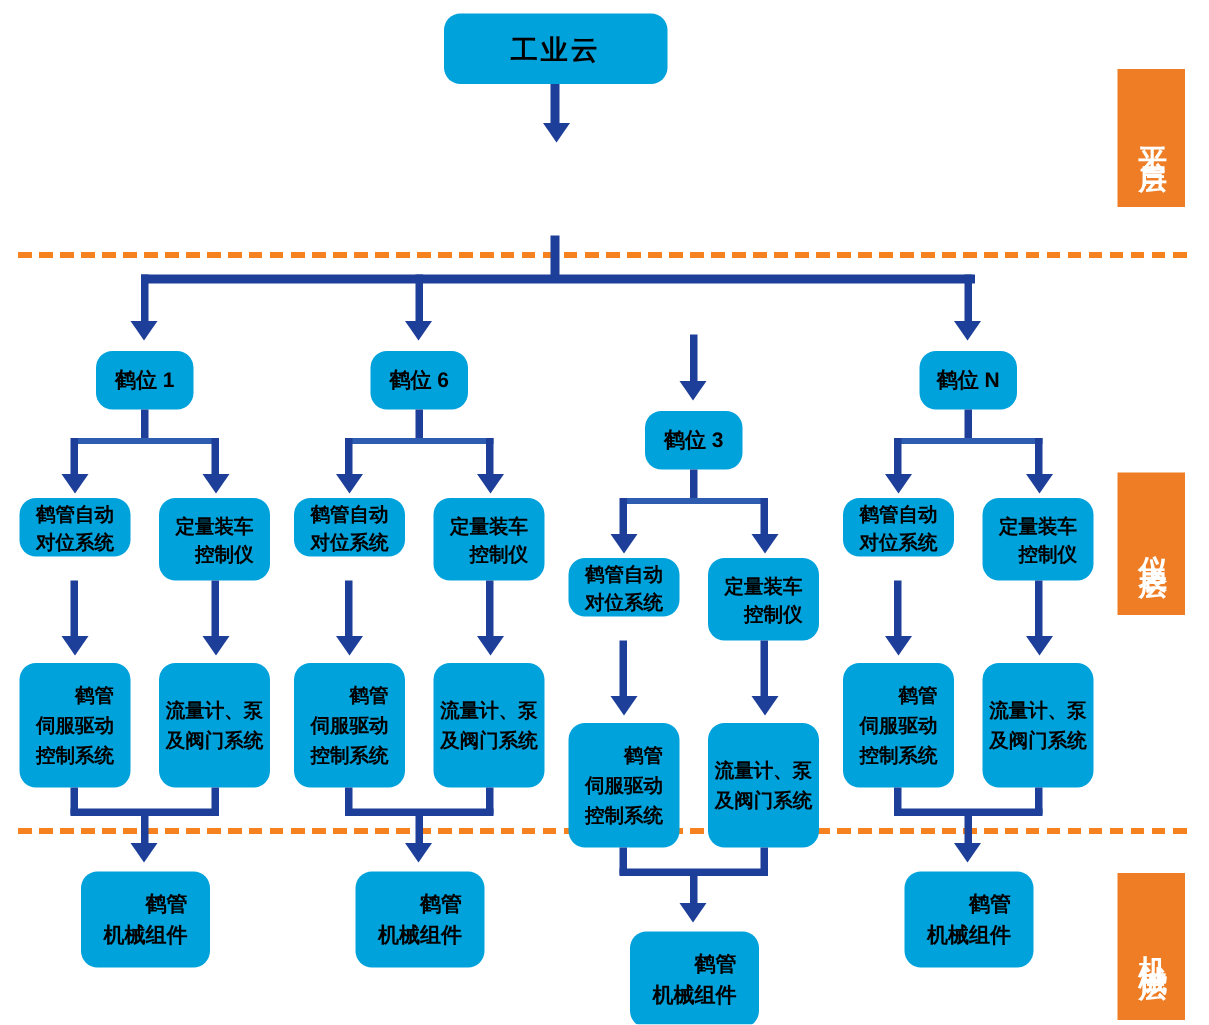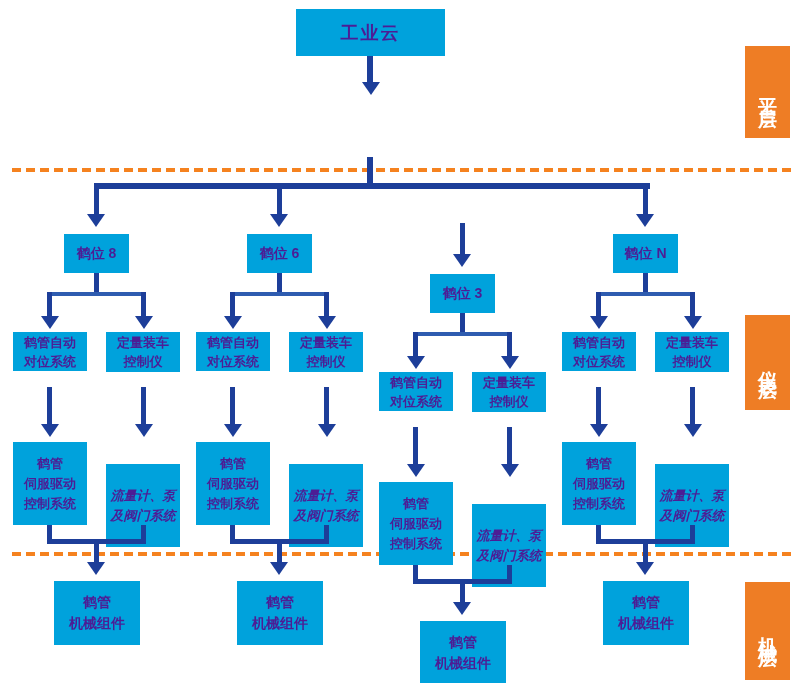--- a/index.html
+++ b/index.html
@@ -1,23 +1,24 @@
 <!DOCTYPE html>
 <html><head>
 <meta charset="utf-8">
 <style>
   html,body{margin:0;padding:0;background:#ffffff;}
   body{font-family:"Liberation Sans",sans-serif;}
   #canvas{position:relative;width:806px;height:683px;background:#ffffff;overflow:hidden;}
 
   
   .cbox{
-    position:absolute;background:#00A2DC;color:#4c1d95;font-weight:bold;
-    display:flex;align-items:center;justify-content:center;text-align:center;
+    position:absolute;background:#00A2DC;color:#000000;font-weight:bold;
+    display:flex;align-items:center;justify-content:center;text-align:right;
     white-space:pre-line;
+    border-radius:11px;
   }
   
   .vline{position:absolute;width:5px;background:#1D3E99;}
   .hbar{position:absolute;background:#1D3E99;}
   .hbar.light{background:#2E5CB0;}
   .ah{position:absolute;width:0;height:0;
       border-left:9px solid transparent;border-right:9px solid transparent;
       border-top:13px solid #1D3E99;}
 
   
@@ -47,27 +48,27 @@
   .branch-stem{left:94px;top:183px;height:33px;}
   .branch-head{left:87px;top:214px;}
   .station{left:64px;top:234px;width:65px;height:39px;font-size:14px;}
   .station-stem{left:94px;top:273px;height:21px;}
   .t-bar{left:48px;top:292px;width:98px;height:4px;}
   .stem-l{left:47px;top:292px;height:26px;}
   .stem-r{left:141px;top:292px;height:26px;}
   .head-l{left:41px;top:316px;}
   .head-r{left:135px;top:316px;}
   .box-a1{left:13px;top:332px;width:74px;height:39px;font-size:13px;line-height:19px;}
-  .box-b1{left:106px;top:332px;width:74px;height:40px;font-size:13px;line-height:19px;}
+  .box-b1{left:106px;top:332px;width:74px;height:55px;font-size:13px;line-height:19px;}
   .a2-l{left:47px;top:387px;height:38px;}
   .a2-r{left:141px;top:387px;height:38px;}
   .head2-l{left:41px;top:424px;}
   .head2-r{left:135px;top:424px;}
   .box-a2{left:13px;top:442px;width:74px;height:83px;font-size:13px;line-height:20px;}
-  .box-b2{left:106px;top:464px;width:74px;height:83px;font-size:13px;line-height:20px;font-style:italic;}
+  .box-b2{left:106px;top:442px;width:74px;height:83px;font-size:13px;line-height:20px;}
   .m-l{left:47px;top:525px;height:18px;}
   .m-r{left:141px;top:525px;height:18px;}
   .m-bar{left:47px;top:539px;width:99px;height:5px;}
   .m-stem{left:94px;top:543px;height:20px;}
   .m-head{left:87px;top:562px;}
   .bottom-box{left:54px;top:581px;width:86px;height:64px;font-size:14px;line-height:21px;}
 
   #dash-1{top:168px;}
   #dash-2{top:552px;}
   #layer-platform{top:46px;height:92px;}
@@ -84,21 +85,21 @@
 
   <div class="cbox topbox" id="cloud-box">工业云</div>
   <div class="vline" id="top-arrow-stem"></div>
   <div class="ah" id="top-arrow-head"></div>
   <div class="vline" id="dcs-stem"></div>
   <div class="hbar" id="bus-line"></div>
 
   <div class="group g0">
     <div class="vline branch-stem"></div>
     <div class="ah branch-head"></div>
-    <div class="cbox station">鹤位 8</div>
+    <div class="cbox station">鹤位 1</div>
     <div class="vline station-stem"></div>
     <div class="hbar light t-bar"></div>
     <div class="vline stem-l"></div>
     <div class="ah head-l"></div>
     <div class="vline stem-r"></div>
     <div class="ah head-r"></div>
     <div class="cbox box-a1">鹤管自动
 对位系统</div>
     <div class="cbox box-b1">定量装车
 控制仪</div>

